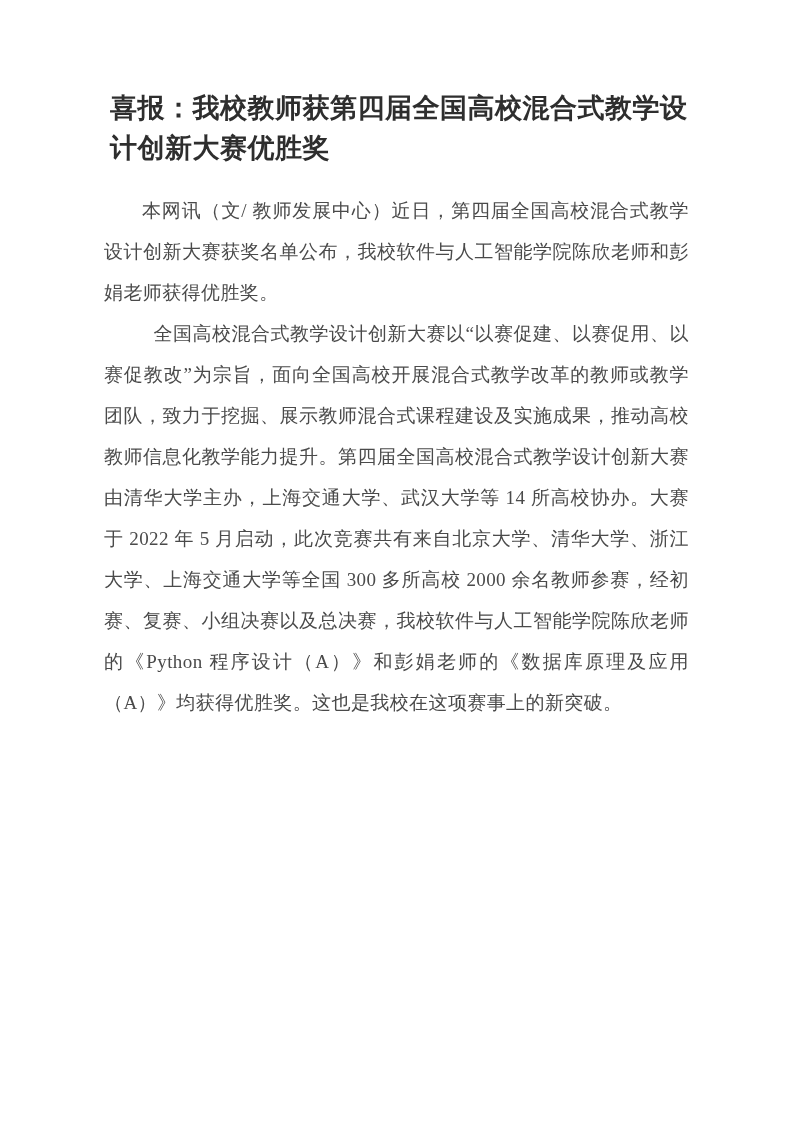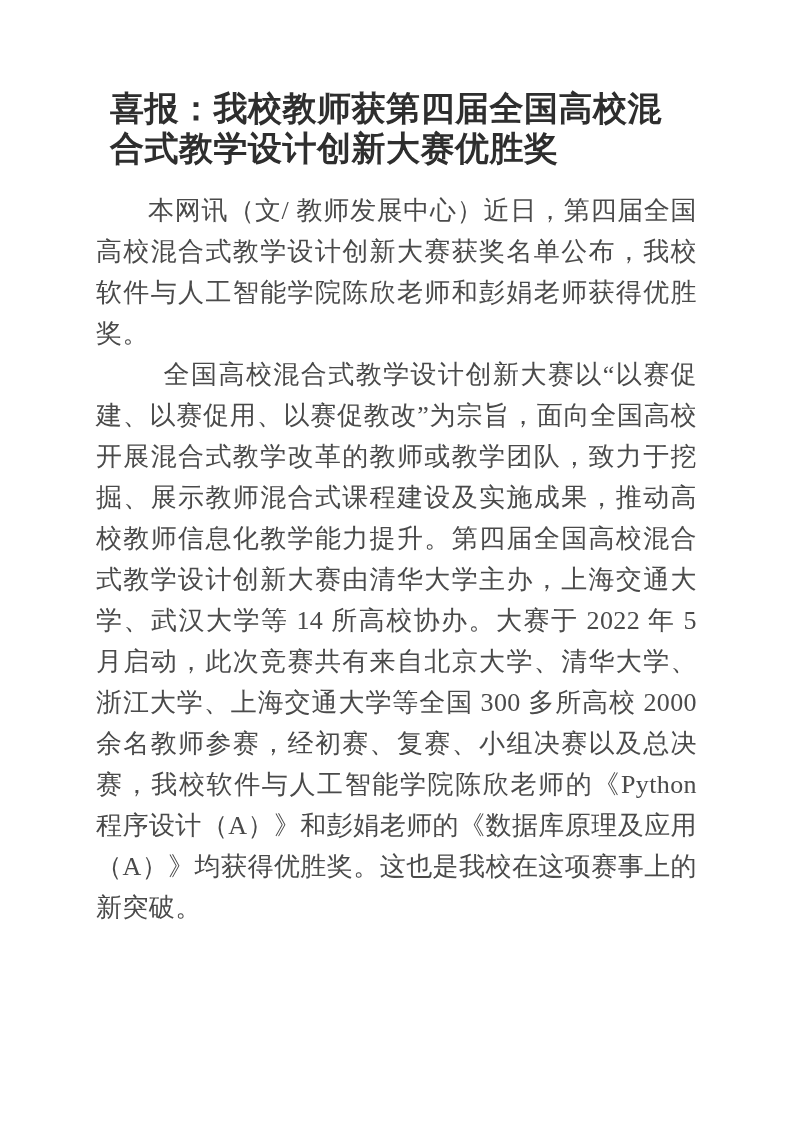--- a/index.html
+++ b/index.html
@@ -18,36 +18,36 @@
     position: relative;
     width: 793px;
     height: 1122px;
     box-sizing: border-box;
     padding: 88px 96px 60px 96px;
     background: #ffffff;
   }
   .doc-title {
     font-family: "Liberation Sans", "DejaVu Sans", sans-serif;
     font-weight: bold;
-    font-size: 34px;
+    font-size: 27px;
     line-height: 40px;
     color: #2e2e2e;
     text-align: left;
     margin: 0 0 22px 0;
     letter-spacing: 0.5px;
     padding-left: 14px;
     padding-right: 4px;
   }
   .body-text {
-    font-size: 26px;
+    font-size: 19px;
     line-height: 41px;
     color: #4a4a4a;
     text-align: justify;
     text-justify: inter-ideograph;
-    margin: 0;
+    margin: 8px;
     letter-spacing: 0.4px;
   }
   .body-text p {
     margin: 0;
     text-indent: 2em;
   }
   .body-text p.indent-extra {
     text-indent: 2.6em;
   }
 </style>

